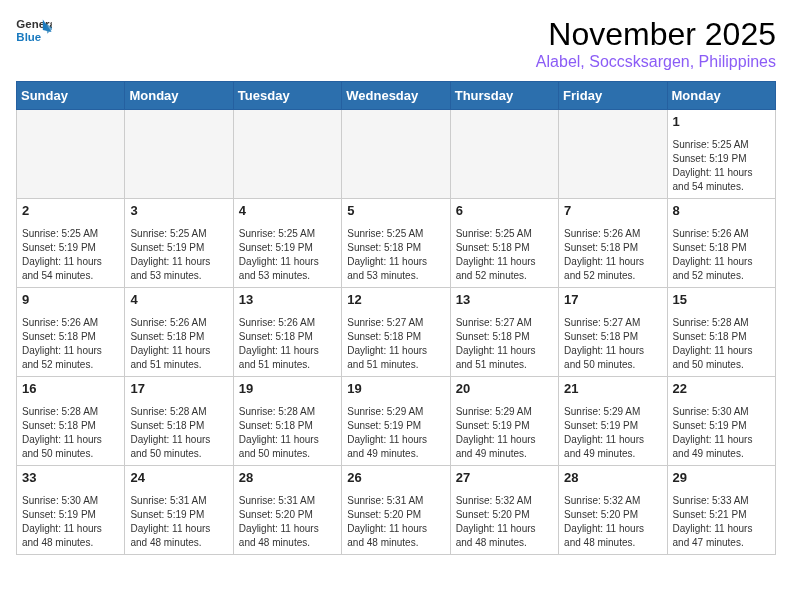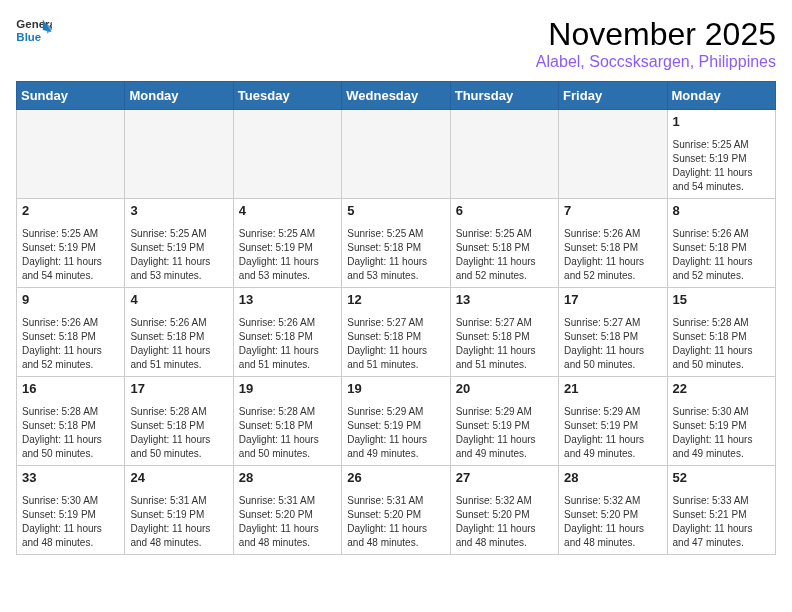--- a/index.html
+++ b/index.html
@@ -318,21 +318,21 @@
 and 48 minutes.</div>
         </td>
         <td>
           <span class="day-number">28</span>
           <div class="day-info" style="white-space: pre-line;">Sunrise: 5:32 AM
 Sunset: 5:20 PM
 Daylight: 11 hours
 and 48 minutes.</div>
         </td>
         <td>
-          <span class="day-number">52</span>
+          <span class="day-number">29</span>
           <div class="day-info" style="white-space: pre-line;">Sunrise: 5:33 AM
 Sunset: 5:21 PM
 Daylight: 11 hours
 and 47 minutes.</div>
         </td>
       </tr>
     </tbody>
 </table>
 
 </body></html>

